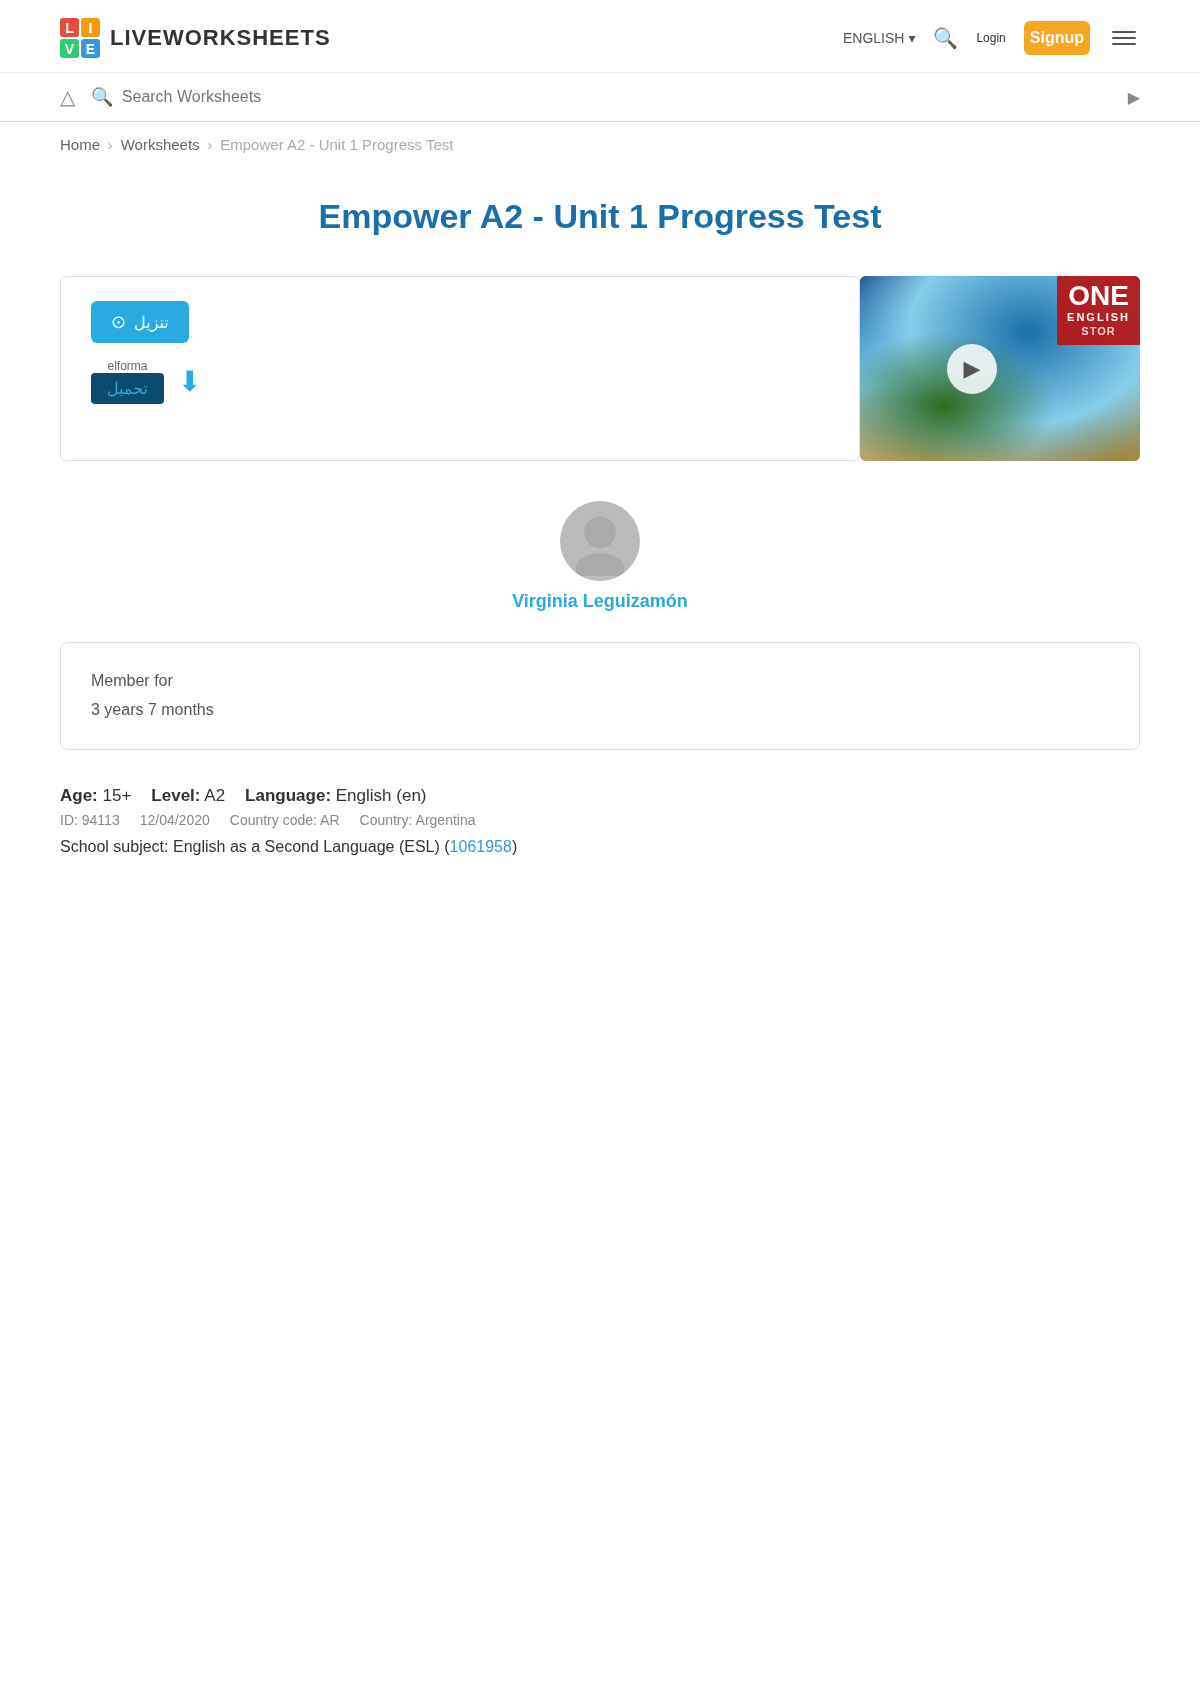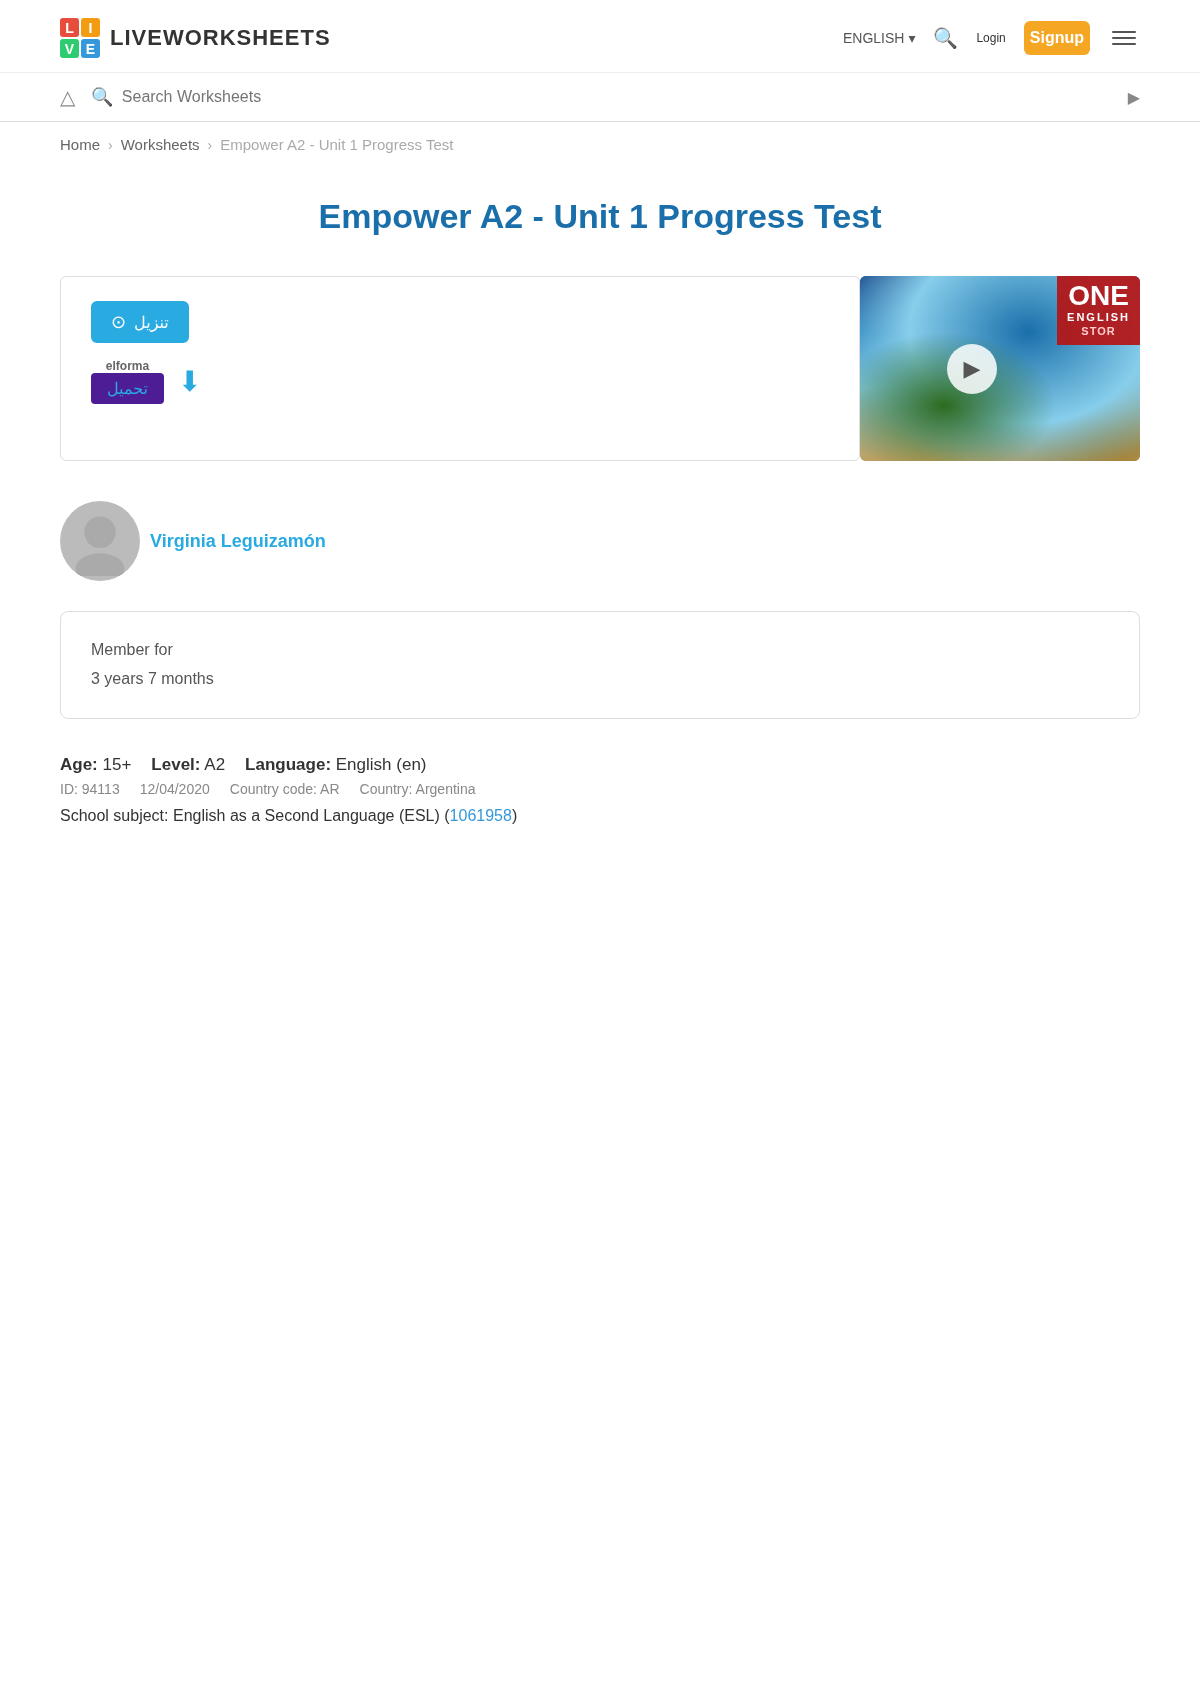--- a/index.html
+++ b/index.html
@@ -178,23 +178,23 @@
     .elforma-area {
       display: flex;
       align-items: center;
       gap: 14px;
     }
     .elforma-badge {
       display: flex;
       flex-direction: column;
       align-items: center;
     }
-    .elforma-label { font-size: 12px; color: #666; font-weight: bold; }
+    .elforma-label { font-size: 12px; color: #666; }
     .elforma-btn {
-      background: #4c1d95;
+      background: #0c4a6e;
       color: #29abe2;
       border: none;
       border-radius: 4px;
       padding: 6px 16px;
       font-size: 16px;
       cursor: pointer;
       font-family: Arial, sans-serif;
       direction: rtl;
     }
     .dl-arrow-icon {
@@ -250,20 +250,21 @@
       line-height: 1.3;
       text-align: center;
     }
     .one-min-big { font-size: 28px; font-weight: 900; line-height: 1; }
     .one-min-small { font-size: 11px; letter-spacing: 2px; }
     .one-min-stor { font-size: 11px; letter-spacing: 1px; color: #ffcccc; }
 
     
     .author-section {
       display: flex;
+      flex-direction: column;
       align-items: center;
       margin: 40px 0 30px 0;
       gap: 10px;
     }
     .avatar {
       width: 80px;
       height: 80px;
       border-radius: 50%;
       background: #bbb;
       display: flex;

